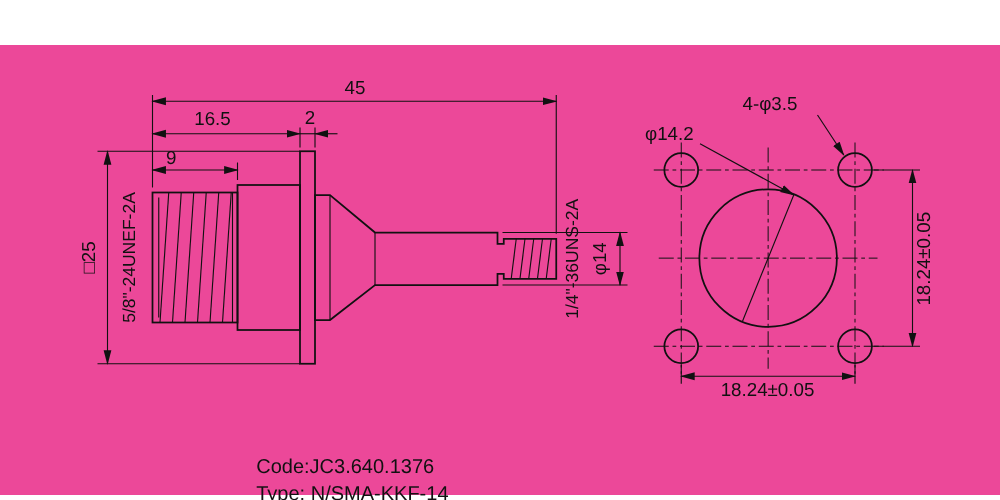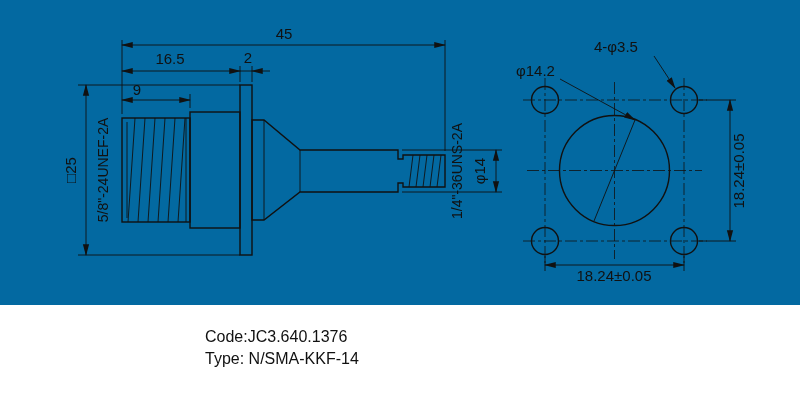--- a/index.html
+++ b/index.html
@@ -6,23 +6,24 @@
     margin: 0;
     padding: 0;
     background: #ffffff;
     width: 800px;
     height: 400px;
     overflow: hidden;
     font-family: "Liberation Sans", sans-serif;
   }
   .canvas {
     width: 800px;
-    height: 305px;
+    height: 360px;
     position: relative;
-    background: #0369a1;
+    background: #ec4899;
+    margin-top: 36px;
   }
   svg { display: block; }
   svg text {
     fill: #111111;
     font-family: "Liberation Sans", sans-serif;
   }
   .dim-text  { font-size: 15px; }
   .spec-text { font-size: 14px; }
   .footer-text { font-size: 16px; }
   .outline { stroke: #111111; stroke-width: 1.4; fill: none; }

